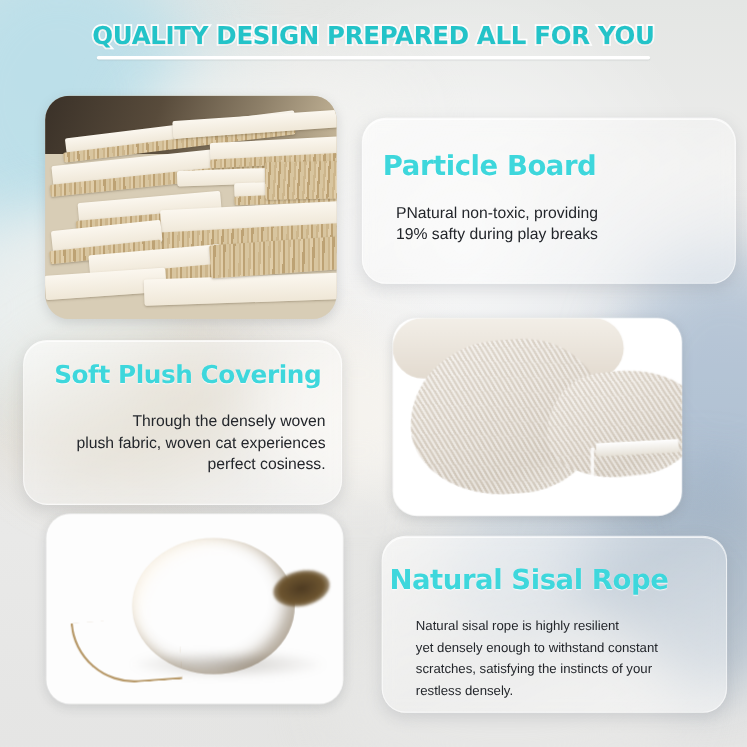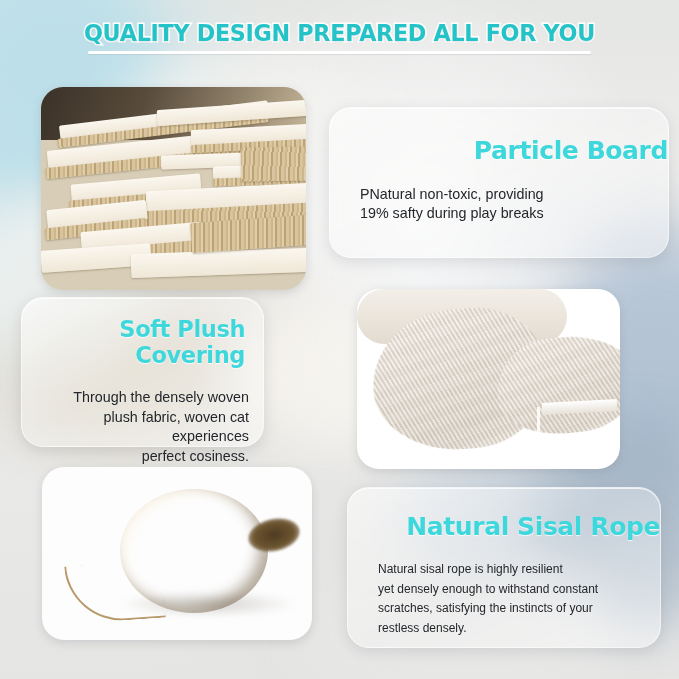--- a/index.html
+++ b/index.html
@@ -184,41 +184,40 @@
     -webkit-backdrop-filter: blur(6px);
     box-sizing: border-box;
   }
   .card-title {
     font-family: "DejaVu Sans", sans-serif;
     font-weight: bold;
     color: #3ed7dc;
     letter-spacing: -0.4px;
     text-shadow: 0 1px 1px rgba(255,255,255,0.8);
     margin: 0;
-    text-align: right;
   }
   .card-body {
     font-family: "Liberation Sans", sans-serif;
     color: #23262b;
     margin: 12px;
   }
 
   
   .card-particle { left: 329px; top: 107px; width: 340px; height: 151px; }
   .card-particle .card-title { font-size: 25px; padding: 28px 0 0 18px; }
   .card-particle .card-body  { font-size: 14.3px; line-height: 19px; padding: 8px 0 0 18px; }
 
   
-  .card-plush { left: 21px; top: 297px; width: 243px; height: 150px; }
+  .card-plush { left: 21px; top: 309px; width: 290px; height: 150px; }
   .card-plush .card-title { font-size: 22.5px; padding: 18px 18px 0 0; text-align: right; }
   .card-plush .card-body  { font-size: 14.3px; line-height: 19.5px; padding: 8px 2px 0 0; text-align: right; }
 
   
   .card-sisal { left: 347px; top: 487px; width: 314px; height: 161px; }
-  .card-sisal .card-title { font-size: 25px; padding: 24px 0 0 18px; }
+  .card-sisal .card-title { font-size: 25px; padding: 24px 0 0 6px; }
   .card-sisal .card-body  { font-size: 12px; line-height: 19.5px; padding: 7px 10px 0 18px; }
 
   .line { display: block; }
 </style>
 </head>
 <body>
 
 <div id="poster">
 
   <div class="bg-layer"></div>

